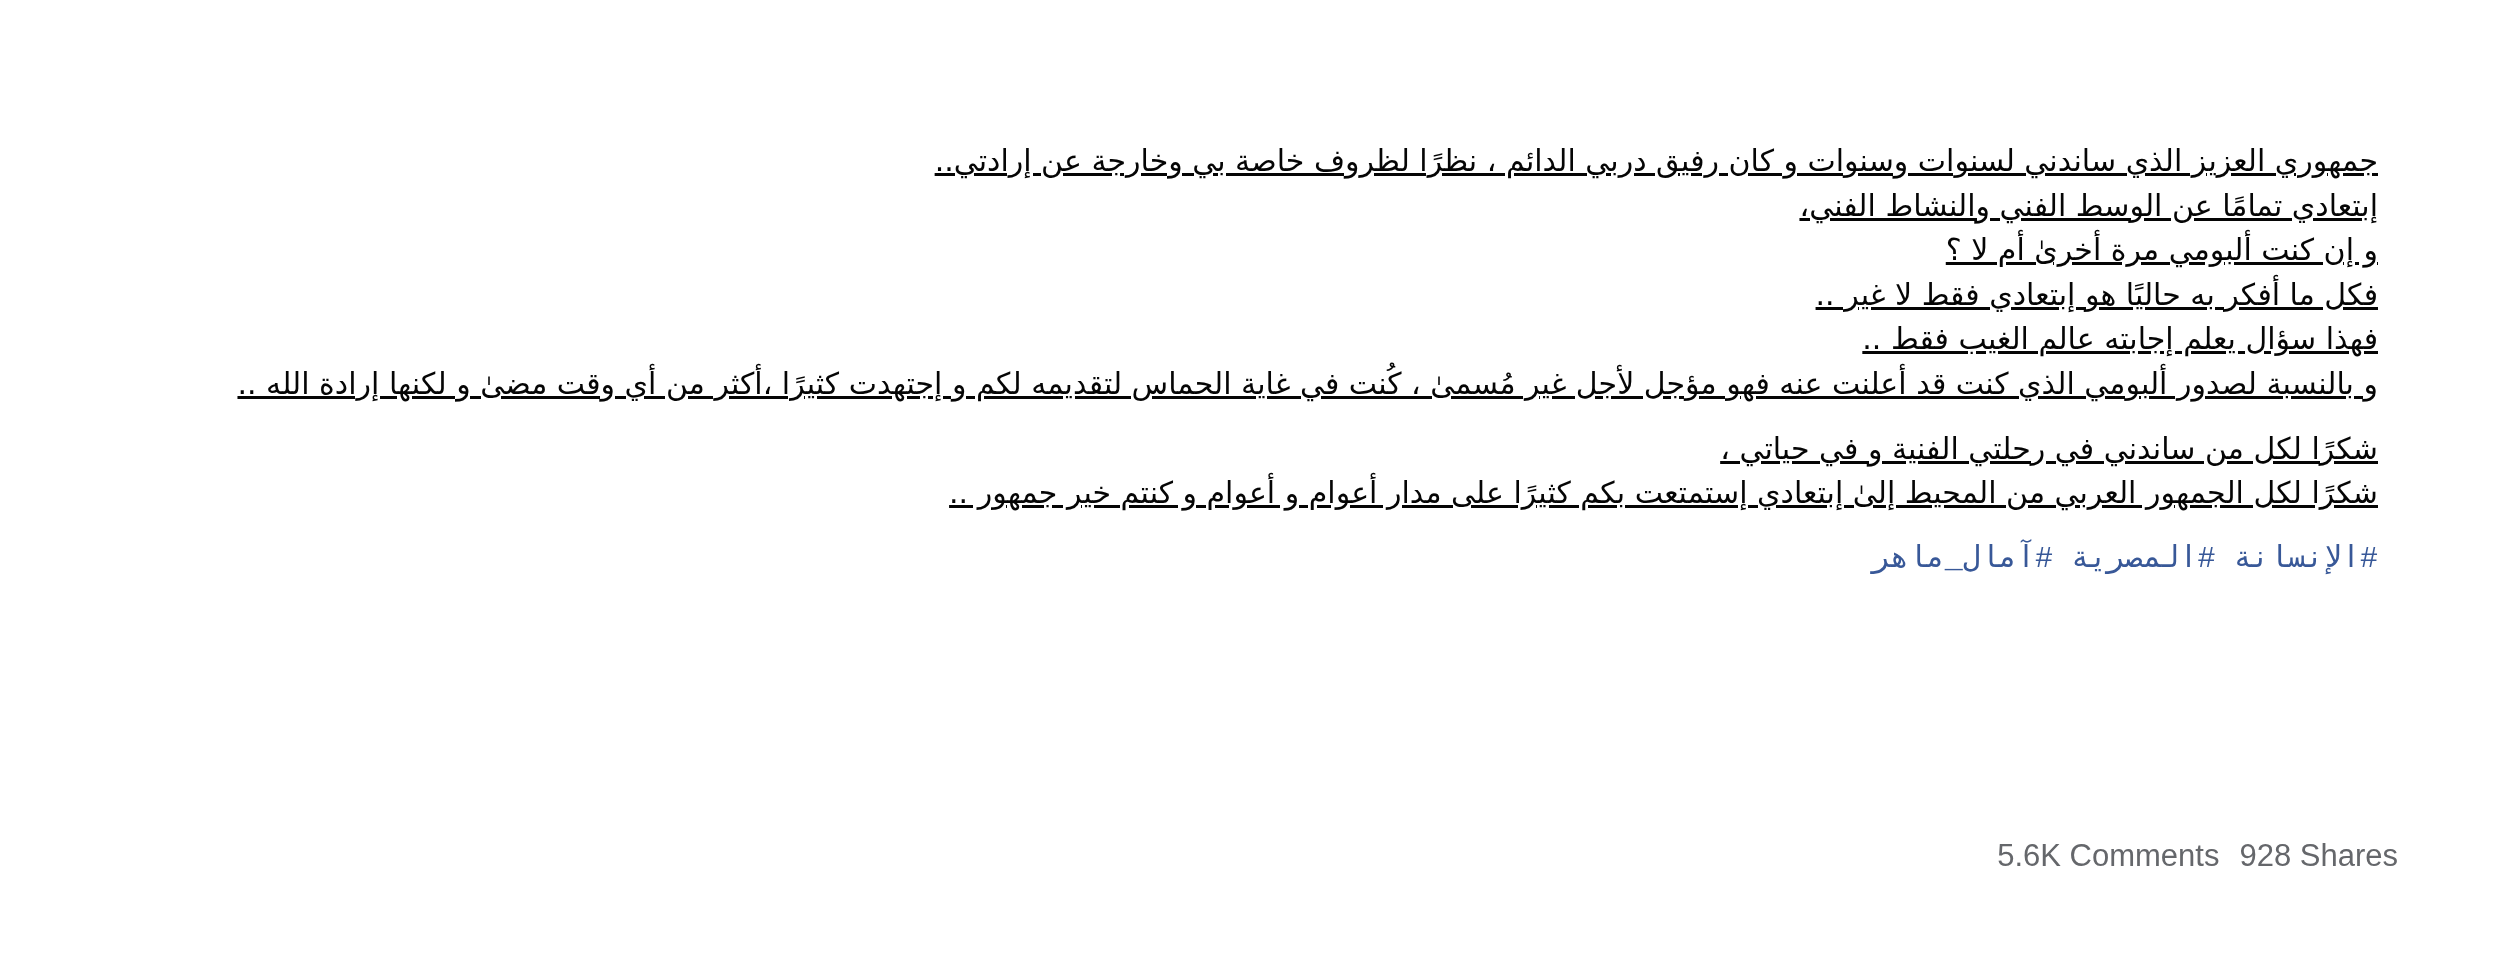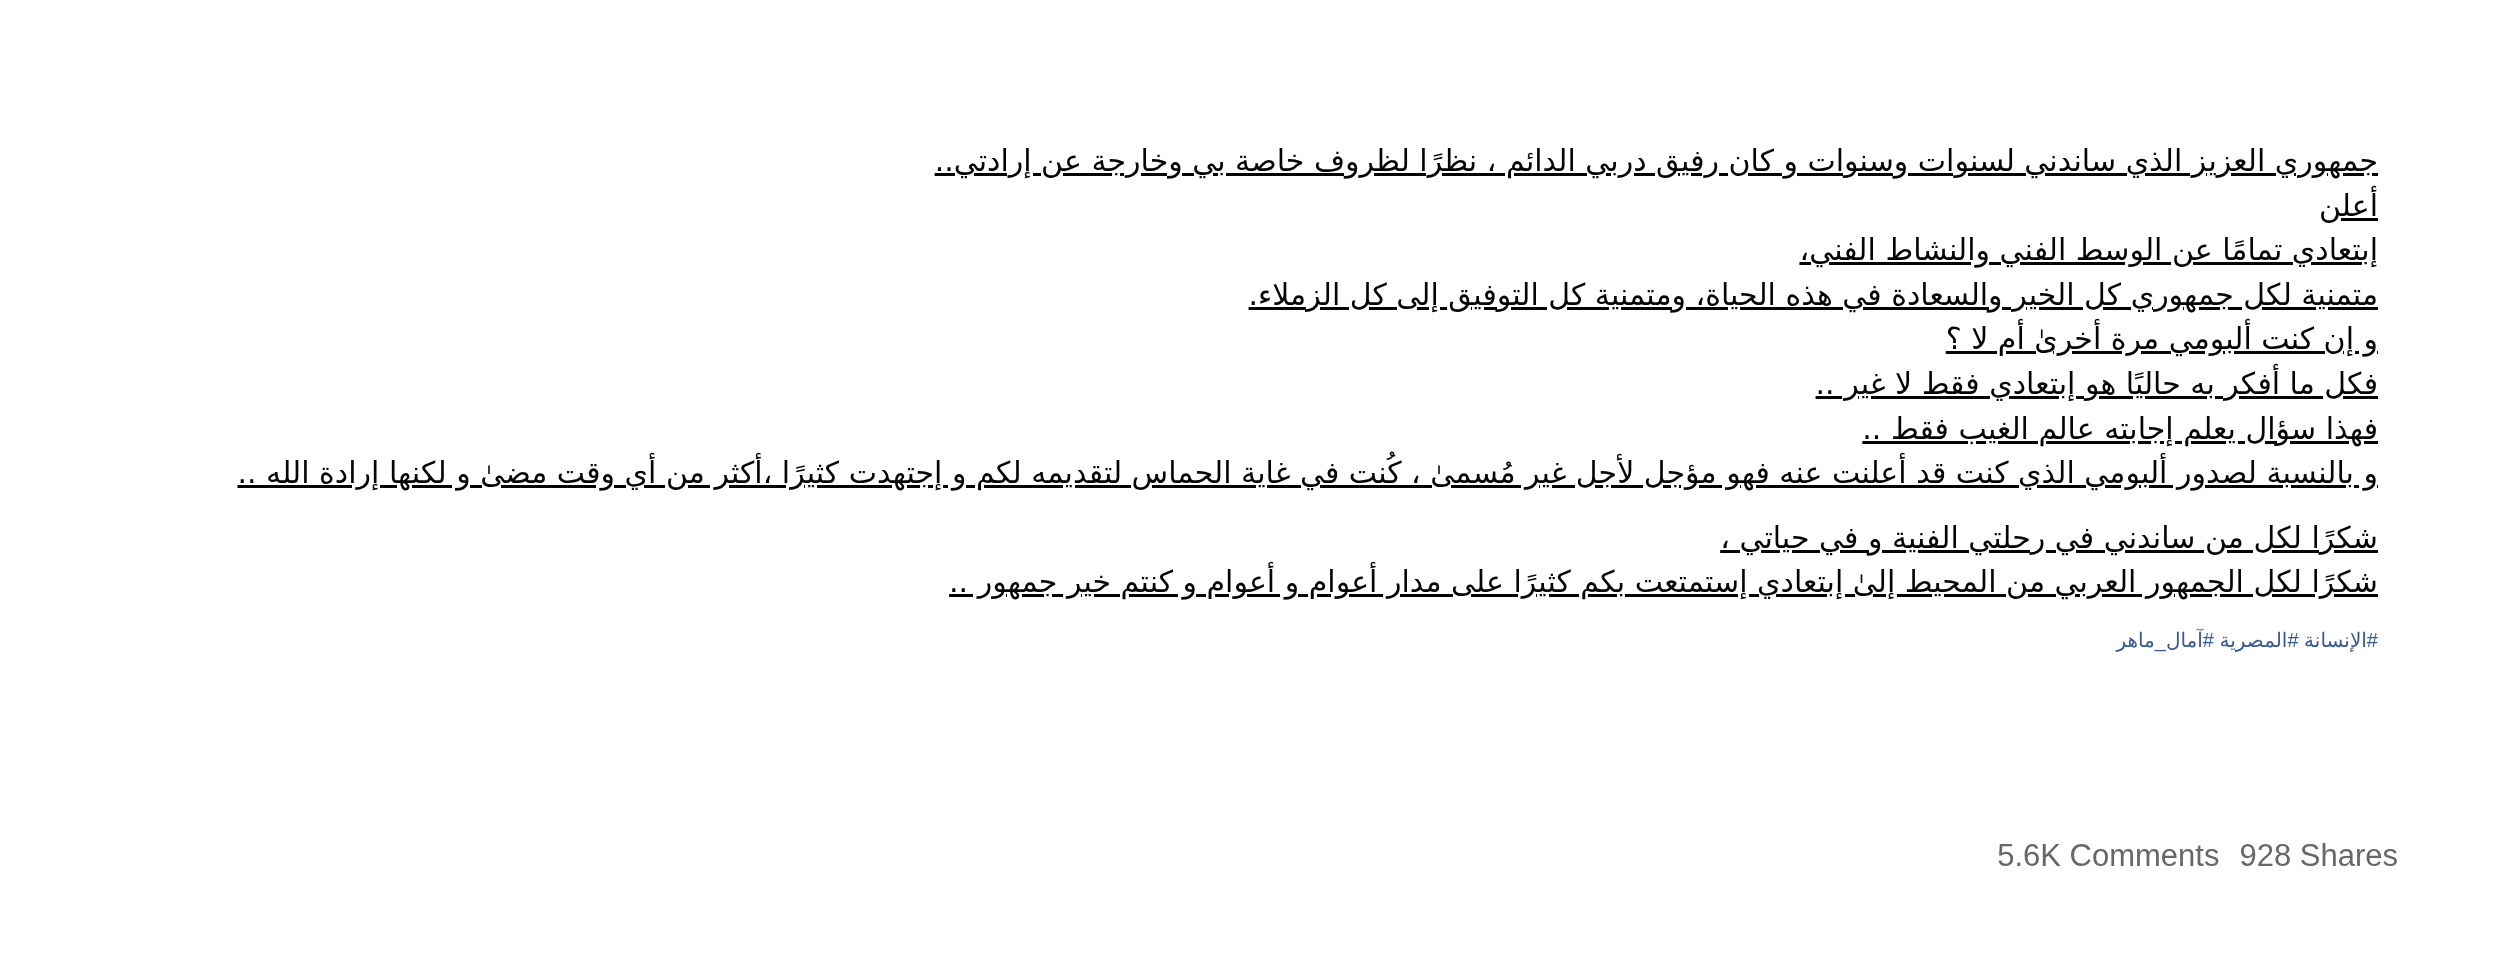--- a/index.html
+++ b/index.html
@@ -37,24 +37,24 @@
     margin: 0 0 2px 0;
     white-space: pre-wrap;
     text-decoration: underline;
   }
   .post-body p.spaced {
     margin-top: 22px;
   }
   .hashtags {
     margin-top: 24px;
     color: #385898;
-    font-size: 20px;
+    font-size: 30px;
     direction: rtl;
     text-align: right;
-    font-family: Liberation Sans, sans-serif;
+    font-family: Liberation Mono, monospace;
     padding-right: 20px;
   }
   .hashtags a {
     color: #385898;
     text-decoration: none;
   }
   .counts {
     position: absolute;
     top: 838px;
     left: 0;
@@ -76,23 +76,21 @@
     display: inline-block;
     width: 20px;
   }
 </style>
 </head>
 <body>
 
 <div class="post">
   <div class="post-body" id="post-body">
       <p>جمهوري العزيز الذي ساندني لسنوات وسنوات و كان رفيق دربي الدائم ، نظرًا لظروف خاصة بي وخارجة عن إرادتي..</p>
-      <p>أعلن</p>
       <p>إبتعادي تمامًا عن الوسط الفني والنشاط الفني،</p>
-      <p>متمنية لكل جمهوري كل الخير والسعادة في هذه الحياة، ومتمنية كل التوفيق إلى كل الزملاء.</p>
       <p>و إن كنت ألبومي مرة أخرىٰ أم لا ؟</p>
       <p>فكل ما أفكر به حاليًا هو إبتعادي فقط لا غير ..</p>
       <p>فهذا سؤال يعلم إجابته عالم الغيب فقط ..</p>
       <p>و بالنسبة لصدور ألبومي الذي كنت قد أعلنت عنه فهو مؤجل لأجل غير مُسمىٰ ، كُنت في غاية الحماس لتقديمه لكم و إجتهدت كثيرًا ،أكثر من أي وقت مضىٰ و لكنها إرادة الله ..</p>
       <p class="spaced">شكرًا لكل من ساندني في رحلتي الفنية و في حياتي ،</p>
       <p>شكرًا لكل الجمهور العربي من المحيط إلىٰ إبتعادي إستمتعت بكم كثيرًا على مدار أعوام و أعوام و كنتم خير جمهور ..</p>
     </div>
   <div class="hashtags" id="post-hashtags"><a href="#" style="color: rgb(56, 88, 152);">#الإنسانة</a> <a href="#" style="color: rgb(56, 88, 152);">#المصرية</a> <a href="#" style="color: rgb(56, 88, 152);">#آمال_ماهر</a></div>
 </div>
 

